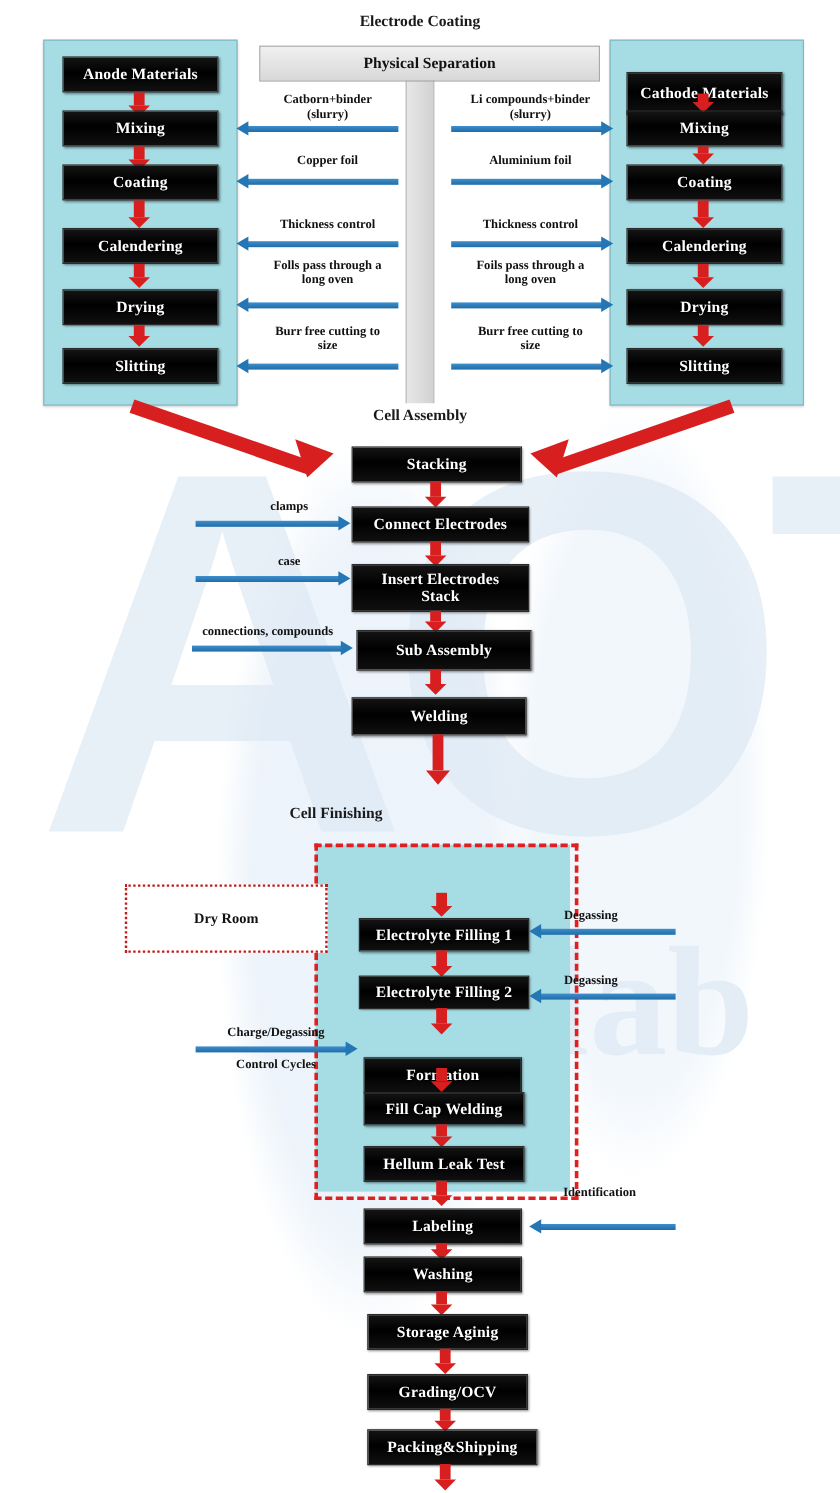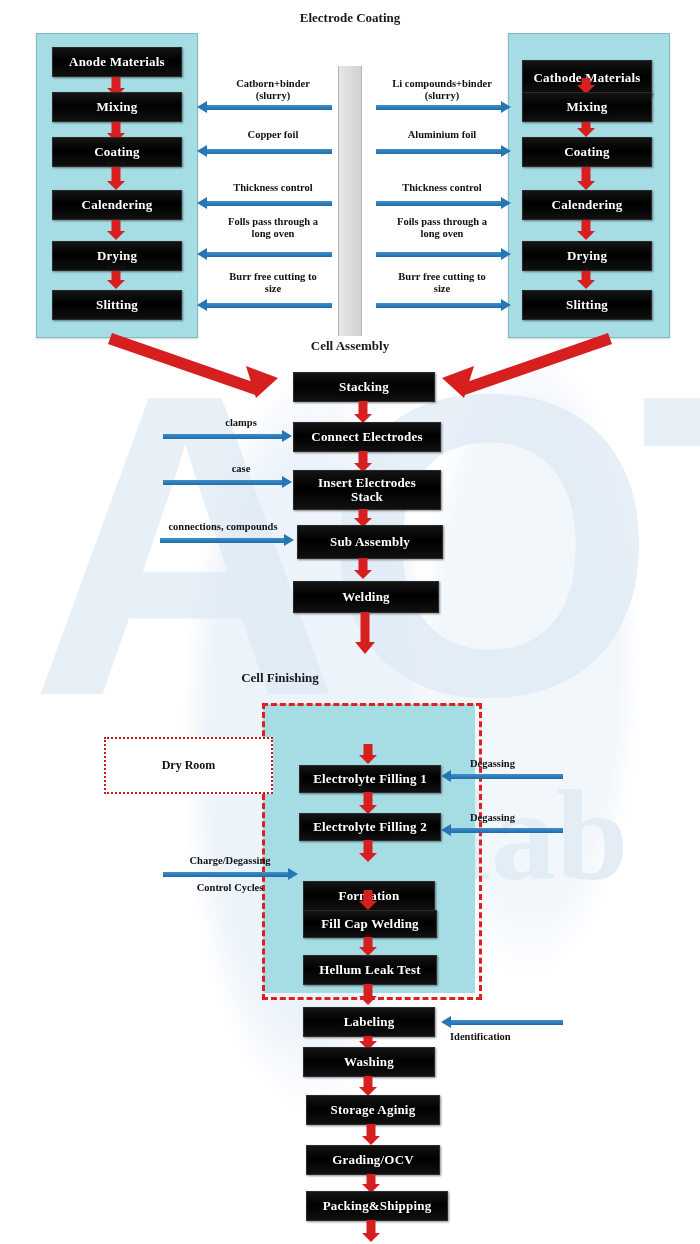--- a/index.html
+++ b/index.html
@@ -188,20 +188,21 @@
     </div>
 
   <div class="pbox" style="left:522px;top:241px;width:128px;height:28px;">Drying</div>
   <div class="darr" style="left:577px;top:271px;width:18px;height:18px;">
     <div class="sh" style="height:9px;"></div>
       <div class="hd"></div>
     </div>
 
   <div class="pbox" style="left:522px;top:290px;width:128px;height:28px;">Slitting</div>
 
+  <div class="sepbox" style="left:216px;top:38px;width:282px;height:28px;">Physical Separation</div>
   <div class="sepstem" style="left:338px;top:66px;width:22px;height:270px;"></div>
 
   <div class="alabel" style="left:198px;top:78px;width:150px;">Catborn+binder
 (slurry)</div>
   <div class="harr left" style="left:206px;top:104px;width:126px;">
       <div class="sh"></div>
       <div class="hd"></div>
     </div>
 
   <div class="alabel" style="left:198px;top:129px;width:150px;">Copper foil</div>
@@ -378,21 +379,21 @@
     </div>
 
   <div class="alabel" style="left:170px;top:855px;width:120px;">Charge/Degassing</div>
   <div class="harr right" style="left:163px;top:871px;width:126px;">
       <div class="sh"></div>
       <div class="hd"></div>
     </div>
   <div class="alabel" style="left:170px;top:882px;width:120px;">Control Cycles</div>
 
   <div class="pbox" style="left:303px;top:1007px;width:130px;height:28px;">Labeling</div>
-  <div class="alabel" style="left:450px;top:1031px;width:80px;text-align:left;">Identification</div>
+  <div class="alabel" style="left:450px;top:989px;width:80px;text-align:right;">Identification</div>
   <div class="harr left" style="left:450px;top:1019px;width:113px;">
       <div class="sh"></div>
       <div class="hd"></div>
     </div>
 
   <div class="darr" style="left:359px;top:1036px;width:18px;height:14px;">
     <div class="sh" style="height:6px;"></div>
       <div class="hd"></div>
     </div>
 

